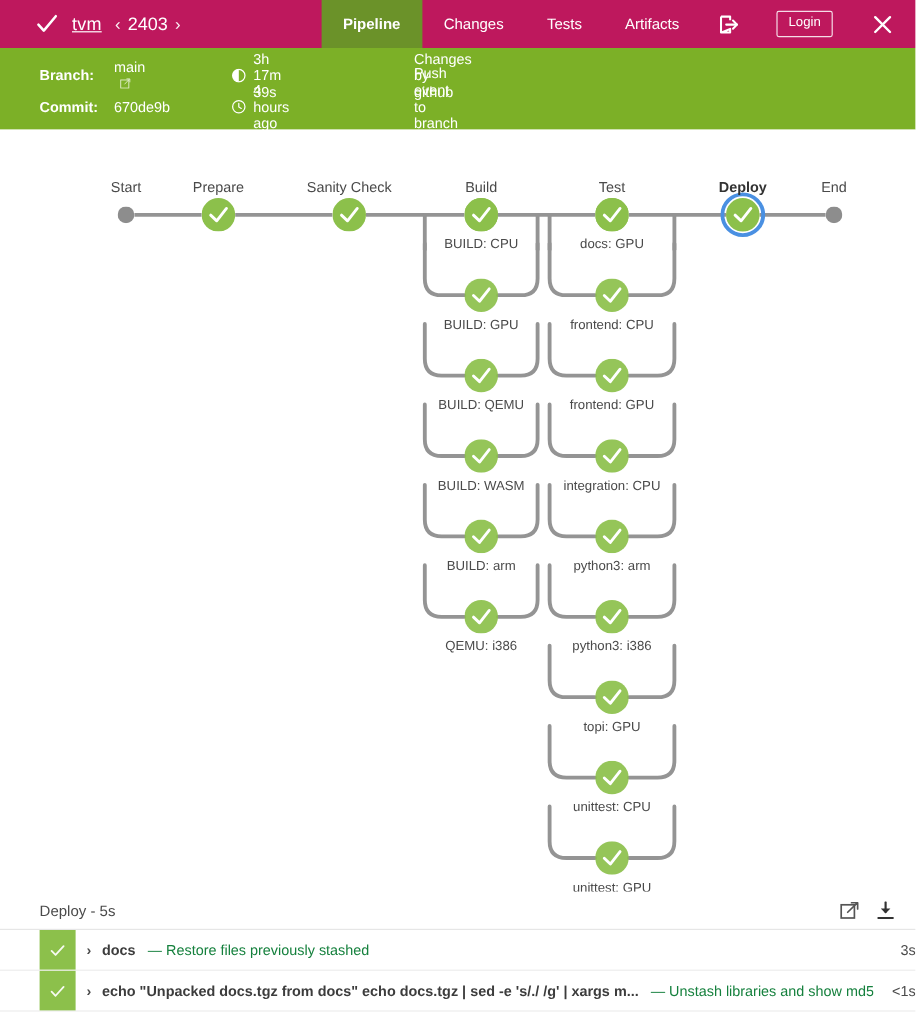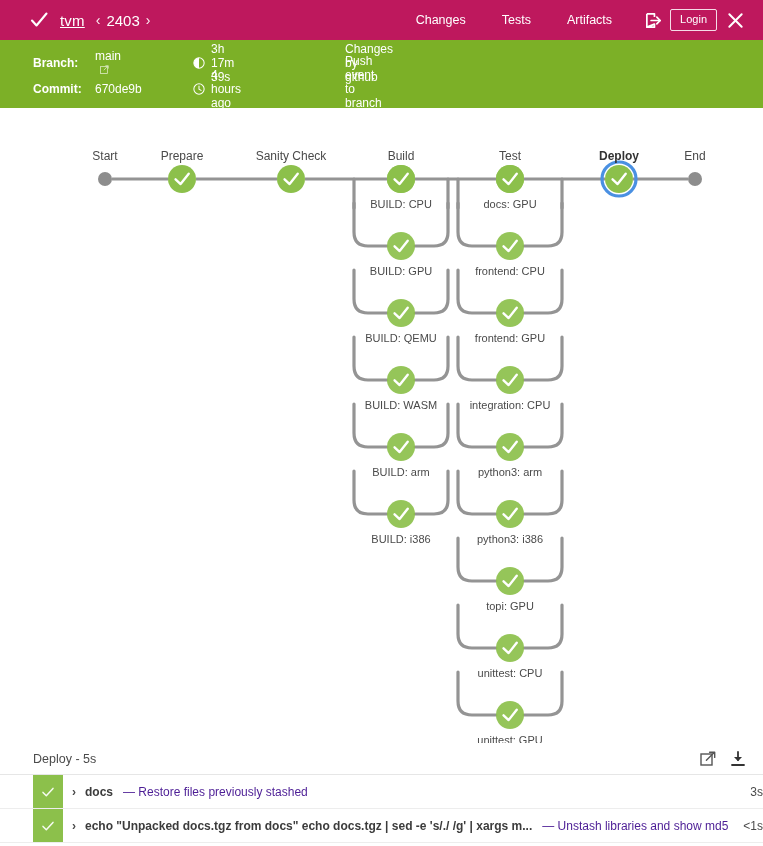--- a/index.html
+++ b/index.html
@@ -81,21 +81,21 @@
     white-space: nowrap;
   }
   .tb-tab.active {
     background: #6b9229;
     font-weight: bold;
   }
 
   .tb-right {
     display: flex;
     align-items: center;
-    gap: 6px;
+    gap: 29px;
     padding-right: 16px;
     padding-left: 12px;
     flex: 0 0 auto;
   }
   .tb-icon-btn {
     width: 22px; height: 22px;
     display: inline-flex;
     align-items: center; justify-content: center;
     cursor: pointer;
   }
@@ -255,21 +255,21 @@
   }
   .step-name {
     font-size: 12px;
     color: #3c3c3c;
     font-weight: bold;
     white-space: nowrap;
     text-align: center;
   }
   .step-desc {
     font-size: 12px;
-    color: #4c1d95;
+    color: #15803d;
     margin-left: 10px;
     white-space: nowrap;
     overflow: hidden;
   }
   .step-sp { flex: 1 1 auto; }
   .step-dur {
     font-size: 12px;
     color: #4a4a4a;
     white-space: nowrap;
   }
@@ -286,20 +286,21 @@
     </span>
     <span class="tb-project">tvm</span>
     <span class="tb-chev">‹</span>
     <span class="tb-run">2403</span>
     <span class="tb-chev">›</span>
   </div>
 
   <div class="tb-spacer"></div>
 
   <div class="tb-tabs">
+    <div class="tb-tab active">Pipeline</div>
     <div class="tb-tab">Changes</div>
     <div class="tb-tab">Tests</div>
     <div class="tb-tab">Artifacts</div>
   </div>
 
   <div class="tb-right">
     <span class="tb-icon-btn">
       <svg width="19" height="19" viewBox="0 0 20 20">
         <path d="M3 3 H11 V6.2 M11 13.8 V17 H3 Z" fill="none" stroke="#ffffff" stroke-width="1.8" stroke-linejoin="round"></path>
         <path d="M3 3 V17" fill="none" stroke="#ffffff" stroke-width="1.8"></path>
@@ -512,21 +513,21 @@
           <path d="M7.56 14.28 L12.6 19.04 L20.72 8.68" fill="none" stroke="#ffffff" stroke-width="2.3800000000000003" stroke-linecap="round" stroke-linejoin="round"></path>
         </svg>
       </div>
       <div class="node-label" style="left: 401px; top: 358px;">BUILD: arm</div>
       <div class="pnode" style="left: 401px; top: 406px;">
         <svg width="28" height="28" viewBox="0 0 28 28" style="display:block">
           <circle cx="14" cy="14" r="14" fill="#8cc04b" opacity="0.92"></circle>
           <path d="M7.56 14.28 L12.6 19.04 L20.72 8.68" fill="none" stroke="#ffffff" stroke-width="2.3800000000000003" stroke-linecap="round" stroke-linejoin="round"></path>
         </svg>
       </div>
-      <div class="node-label" style="left: 401px; top: 425px;">BUILD: i386</div>
+      <div class="node-label" style="left: 401px; top: 425px;">QEMU: i386</div>
       <div class="pnode" style="left: 510px; top: 71px;">
         <svg width="28" height="28" viewBox="0 0 28 28" style="display:block">
           <circle cx="14" cy="14" r="14" fill="#8cc04b" opacity="0.92"></circle>
           <path d="M7.56 14.28 L12.6 19.04 L20.72 8.68" fill="none" stroke="#ffffff" stroke-width="2.3800000000000003" stroke-linecap="round" stroke-linejoin="round"></path>
         </svg>
       </div>
       <div class="node-label" style="left: 510px; top: 90px;">docs: GPU</div>
       <div class="pnode" style="left: 510px; top: 138px;">
         <svg width="28" height="28" viewBox="0 0 28 28" style="display:block">
           <circle cx="14" cy="14" r="14" fill="#8cc04b" opacity="0.92"></circle>

